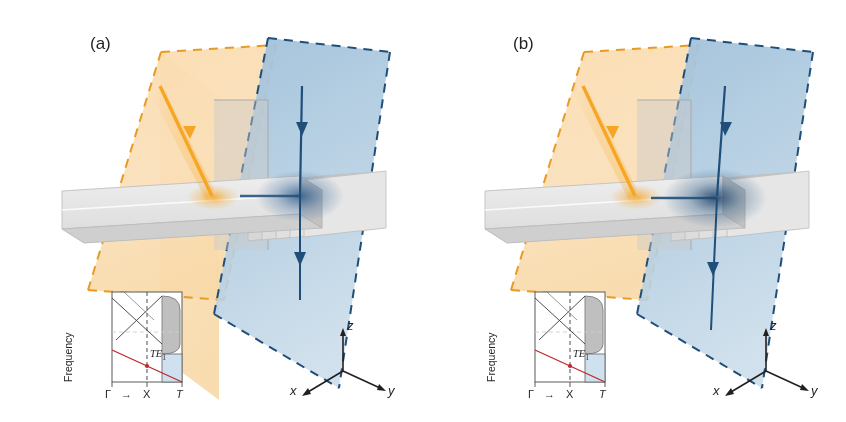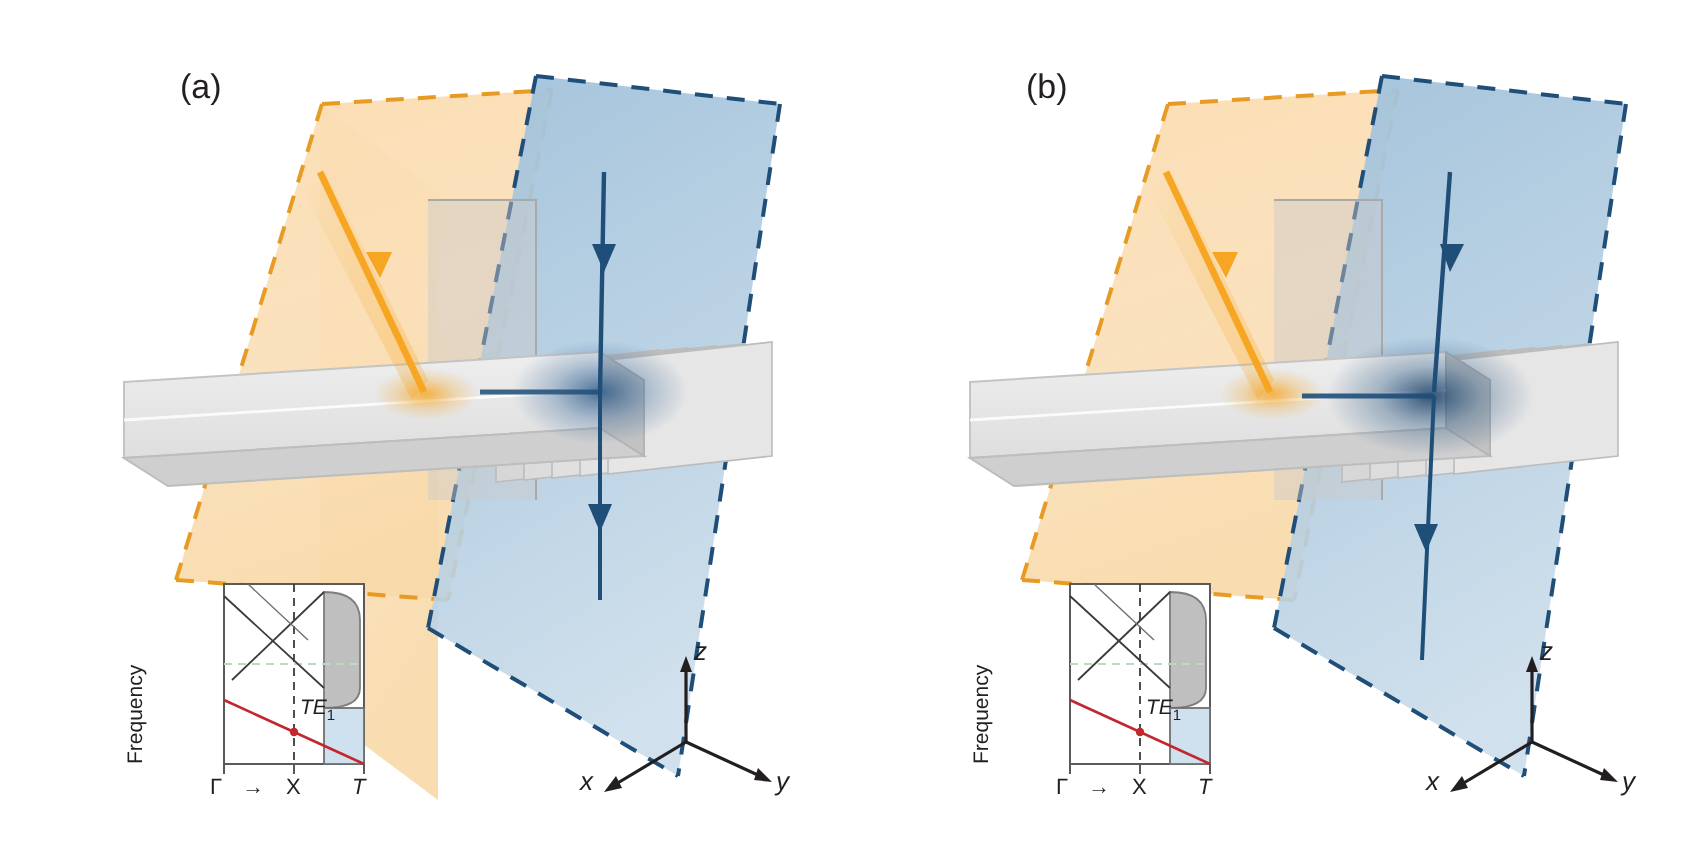--- a/index.html
+++ b/index.html
@@ -6,21 +6,21 @@
   body{width:846px;height:422px;font-family:"Liberation Sans",sans-serif;overflow:hidden;}
   #stage{position:relative;width:846px;height:422px;background:#ffffff;}
   .panel{position:absolute;top:0;width:423px;height:422px;}
   .panel.left{left:0;}
   .panel.right{left:423px;}
   .plabel{position:absolute;font-size:17px;color:#231f20;font-family:"Liberation Sans",sans-serif;}
   .axtext{position:absolute;font-size:13px;font-style:italic;color:#231f20;}
   .inset-wrap{position:absolute;}
   .inset-ylabel{position:absolute;font-size:10.5px;color:#231f20;transform:rotate(-90deg);transform-origin:left top;white-space:nowrap;}
   .inset-xlabel{position:absolute;font-size:11px;color:#231f20;white-space:nowrap;}
-  .te-label{position:absolute;font-size:10.5px;color:#231f20;white-space:nowrap;font-style:italic;}
+  .te-label{position:absolute;font-size:10.5px;color:#231f20;white-space:nowrap;font-style:italic;font-family:Liberation Serif, serif;}
   .te-label sub{font-size:7.5px;font-style:normal;}
   .tlabel{position:absolute;font-size:11px;color:#231f20;font-style:italic;}
   svg{display:block;}
 </style>
 </head>
 <body>
 
 <div id="stage">
 
   <div class="panel left">

